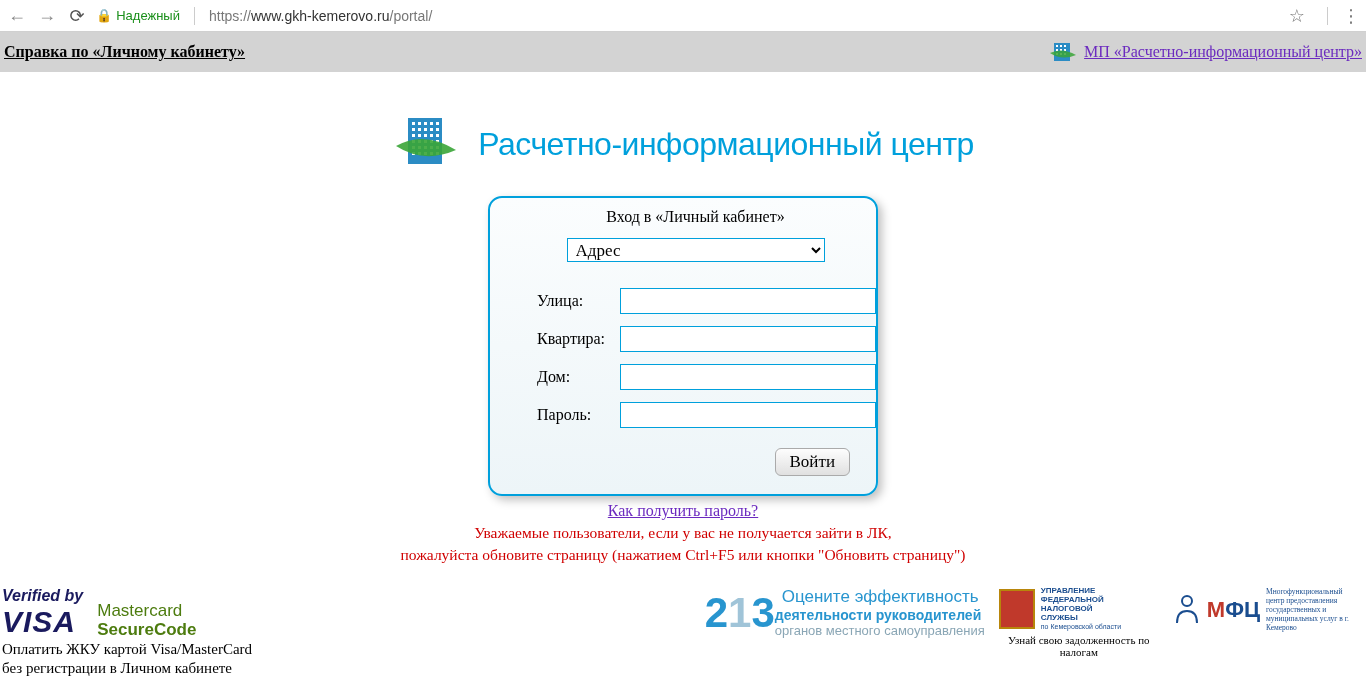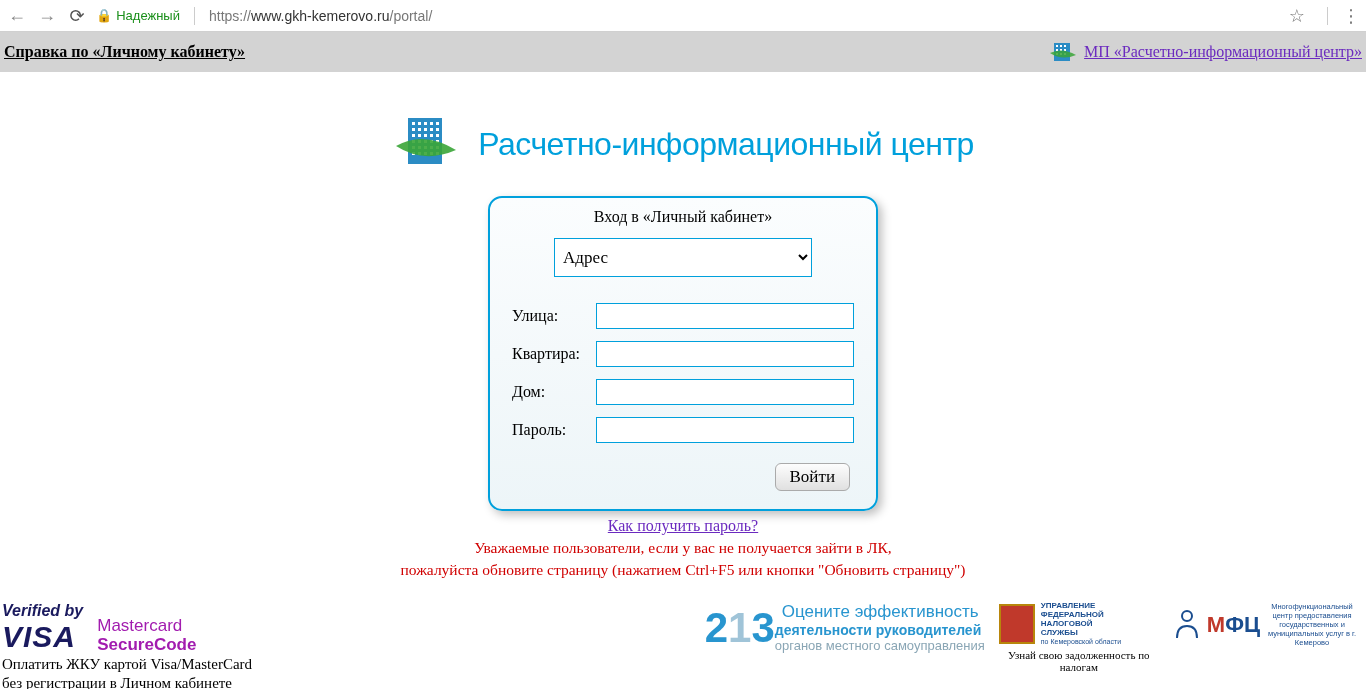--- a/index.html
+++ b/index.html
@@ -48,25 +48,26 @@
 
     
     .login-panel {
       width: 390px;
       margin: 0 auto;
       border: 2px solid #00a0dc;
       border-radius: 14px;
       background: linear-gradient(to bottom, #fbfdfe, #edf5f8);
       box-shadow: 4px 4px 10px rgba(0,0,0,0.25);
       padding-bottom: 18px;
+      padding-left: 25px;
     }
     .login-title { font-family: "Times New Roman", serif; font-size: 16px; padding: 10px 0 12px; }
     .login-select {
       width: 258px;
-      height: 39px;
+      height: 24px;
       border: 1px solid #00a0dc;
       font-family: "Times New Roman", serif;
       font-size: 17px;
       background: #fff;
       padding-left: 4px;
       margin: 0 auto 20px;
       display: block;
     }
     .form-row { display: flex; align-items: center; justify-content: flex-start; padding: 6px 0 6px 22px; }
     .form-label { width: 84px; text-align: left; font-family: "Times New Roman", serif; font-size: 16px; }
@@ -88,21 +89,21 @@
     .pw-link { color: #6b2abf; font-family: "Times New Roman", serif; font-size: 16px; text-decoration: underline; }
     .warn-text { color: #d00000; font-family: "Times New Roman", serif; font-size: 15.5px; line-height: 1.4; margin-top: 2px; }
 
     
     .footer { display: flex; justify-content: space-between; align-items: flex-start; padding: 22px 8px 10px 2px; }
     .footer-left { text-align: left; }
     .visa-mc { display: flex; gap: 14px; align-items: flex-end; }
     .visa { font-family: Arial, sans-serif; }
     .visa-top { color: #1a1a5e; font-size: 16px; font-weight: bold; font-style: italic; }
     .visa-main { color: #1a1a5e; font-size: 30px; font-weight: 900; font-style: italic; letter-spacing: 1px; }
-    .mc { color: #a21caf; font-family: Arial, sans-serif; line-height: 1.1; }
+    .mc { color: #4d7c0f; font-family: Arial, sans-serif; line-height: 1.1; }
     .mc-top { font-size: 17px; }
     .mc-bottom { font-size: 17px; font-weight: bold; }
     .pay-text { color: #000; font-family: "Times New Roman", serif; font-size: 15px; margin-top: 2px; }
 
     .footer-right { display: flex; gap: 14px; align-items: flex-start; }
     .p213 { display: flex; align-items: center; gap: 0; }
     .p213-num { color: #2895cf; font-family: Arial, sans-serif; font-size: 42px; font-weight: 900; }
     .p213-num .one { color: #a0c4d8; }
     .p213-text { text-align: left; font-family: Arial, sans-serif; }
     .p213-l1 { color: #2895cf; font-size: 17px; margin-left: 7px; }
@@ -114,21 +115,21 @@
     .tax-emblem { width: 36px; height: 40px; background: #c0392b; border: 2px solid #b8860b; }
     .tax-label { color: #1a4d8f; font-family: Arial, sans-serif; font-size: 8px; font-weight: bold; text-align: left; line-height: 1.1; }
     .tax-label .sm { font-size: 7px; font-weight: normal; }
     .tax-caption { color: #000; font-family: "Times New Roman", serif; font-size: 11px; margin-top: 4px; }
 
     .mfc-block { display: flex; gap: 6px; align-items: center; }
     .mfc-logo { font-family: Arial, sans-serif; font-size: 22px; font-weight: 900; }
     .mfc-logo .m { color: #c0392b; }
     .mfc-logo .f { color: #1a4d8f; }
     .mfc-logo .c { color: #1a4d8f; }
-    .mfc-text { color: #1a4d8f; font-family: Liberation Sans, sans-serif; font-size: 7.5px; line-height: 1.2; text-align: center; width: 92px; }
+    .mfc-text { color: #1a4d8f; font-family: Liberation Serif, serif; font-size: 7.5px; line-height: 1.2; text-align: left; width: 92px; }
   </style>
 </head>
 <body>
 
 <div class="browser-bar">
   <span class="nav-btn back">←</span>
   <span class="nav-btn forward">→</span>
   <span class="nav-btn reload">⟳</span>
   <div class="secure-badge">
     <span class="lock-icon">🔒</span>

